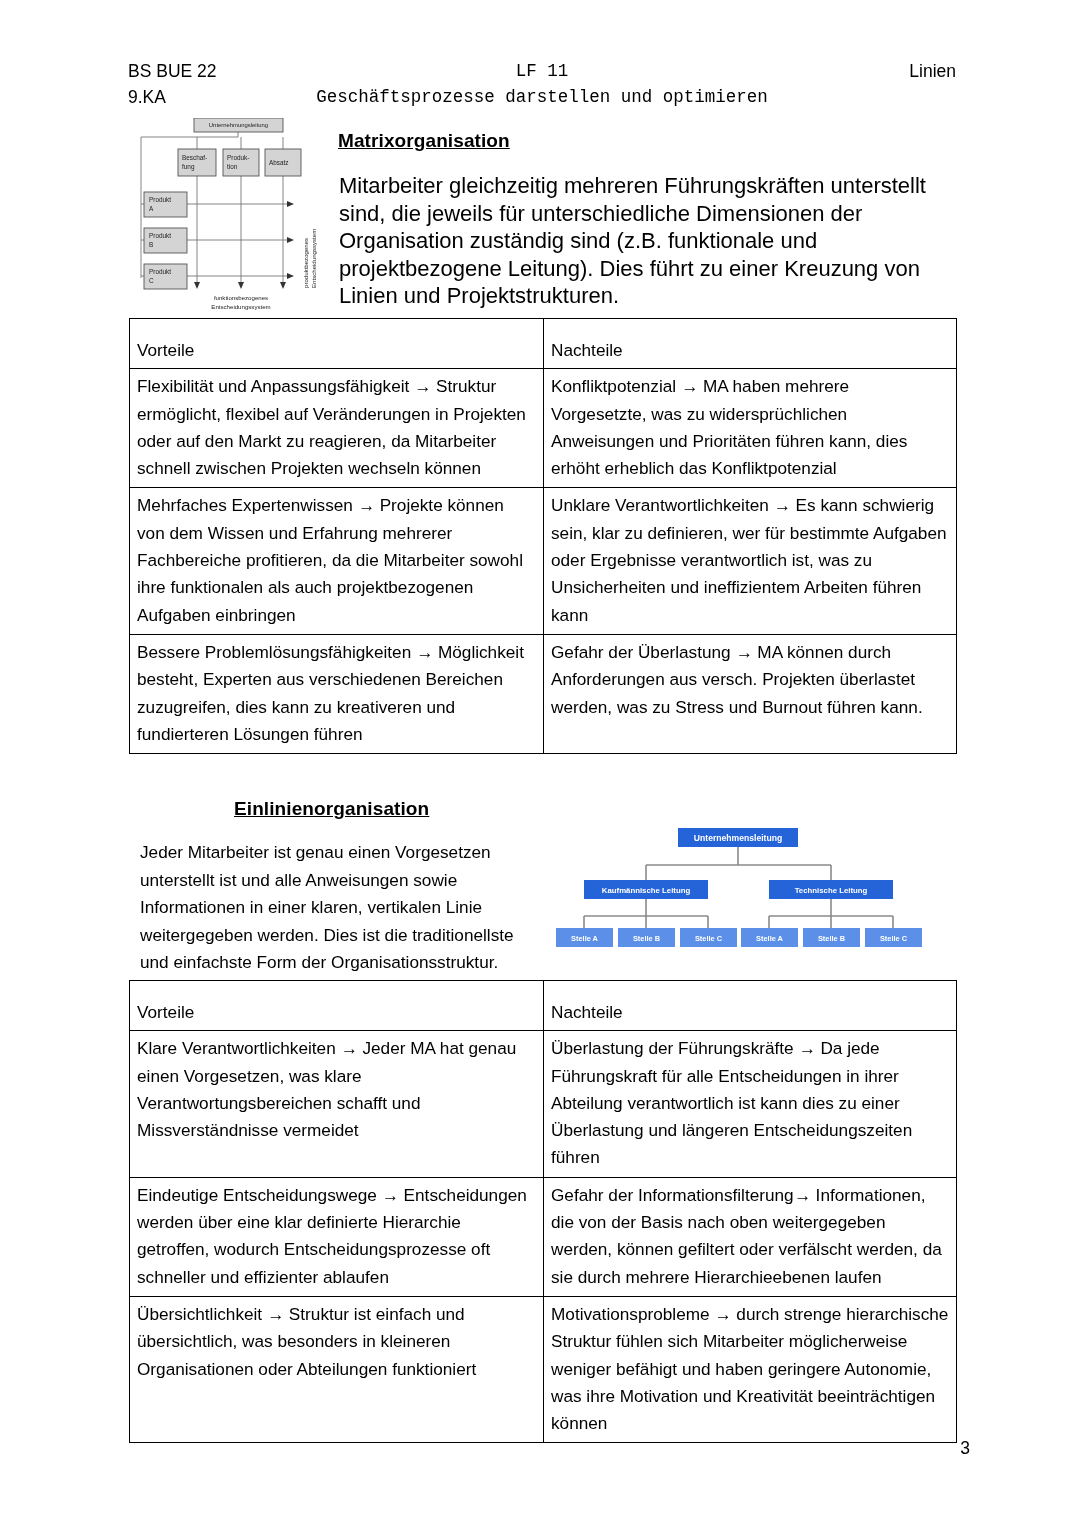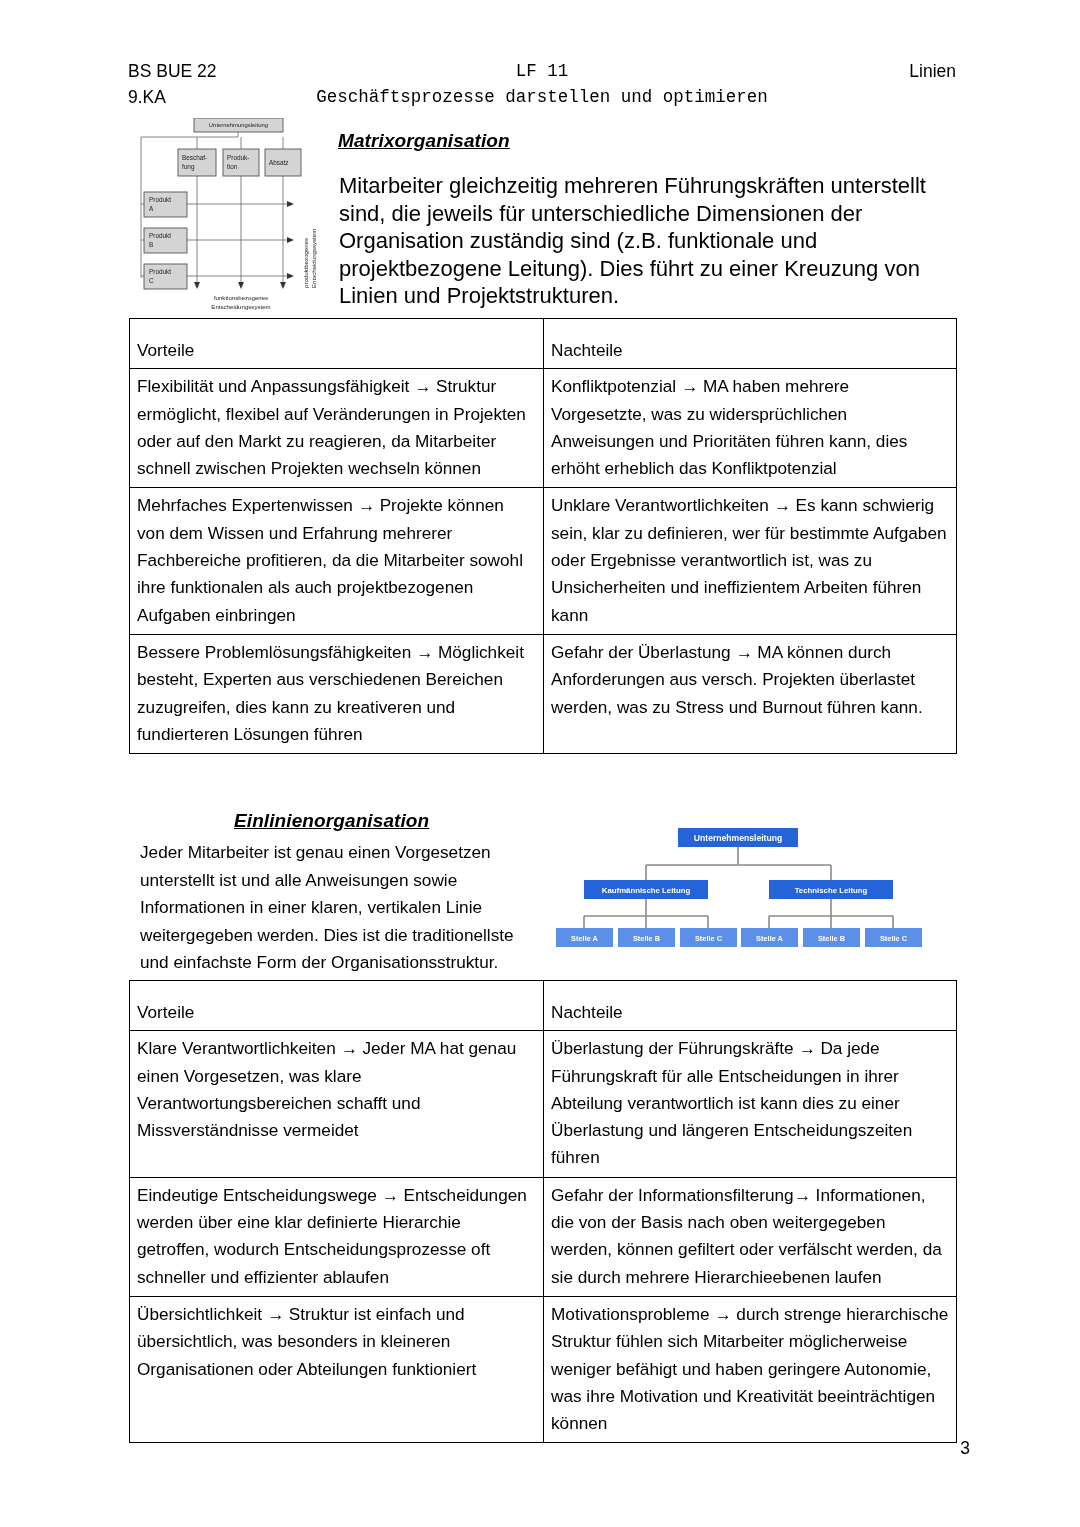--- a/index.html
+++ b/index.html
@@ -38,21 +38,20 @@
     white-space: nowrap;
   }
   .hdr-left   { width: 210px; text-align: left; }
   .hdr-center { flex: 1; text-align: center; font-family: Liberation Mono, monospace; }
   .hdr-right  { width: 210px; text-align: right; }
 
   
   .section-heading {
     font-size: 19px;
     font-weight: bold;
-    font-style: italic;
     text-decoration: underline;
     letter-spacing: 0.1px;
   }
 
   
   .matrix-block {
     position: absolute;
     left: 128px;
     top: 118px;
     width: 830px;
@@ -108,21 +107,21 @@
   
   .einlinien-block {
     position: absolute;
     left: 124px;
     top: 793px;
     width: 835px;
   }
   .einlinien-heading {
     position: absolute;
     left: 110px;
-    top: 17px;
+    top: 5px;
   }
   .einlinien-para {
     position: absolute;
     left: 16px;
     top: 46px;
     width: 400px;
     font-size: 17.2px;
     line-height: 27.5px;
   }
   .orgchart-figure {

